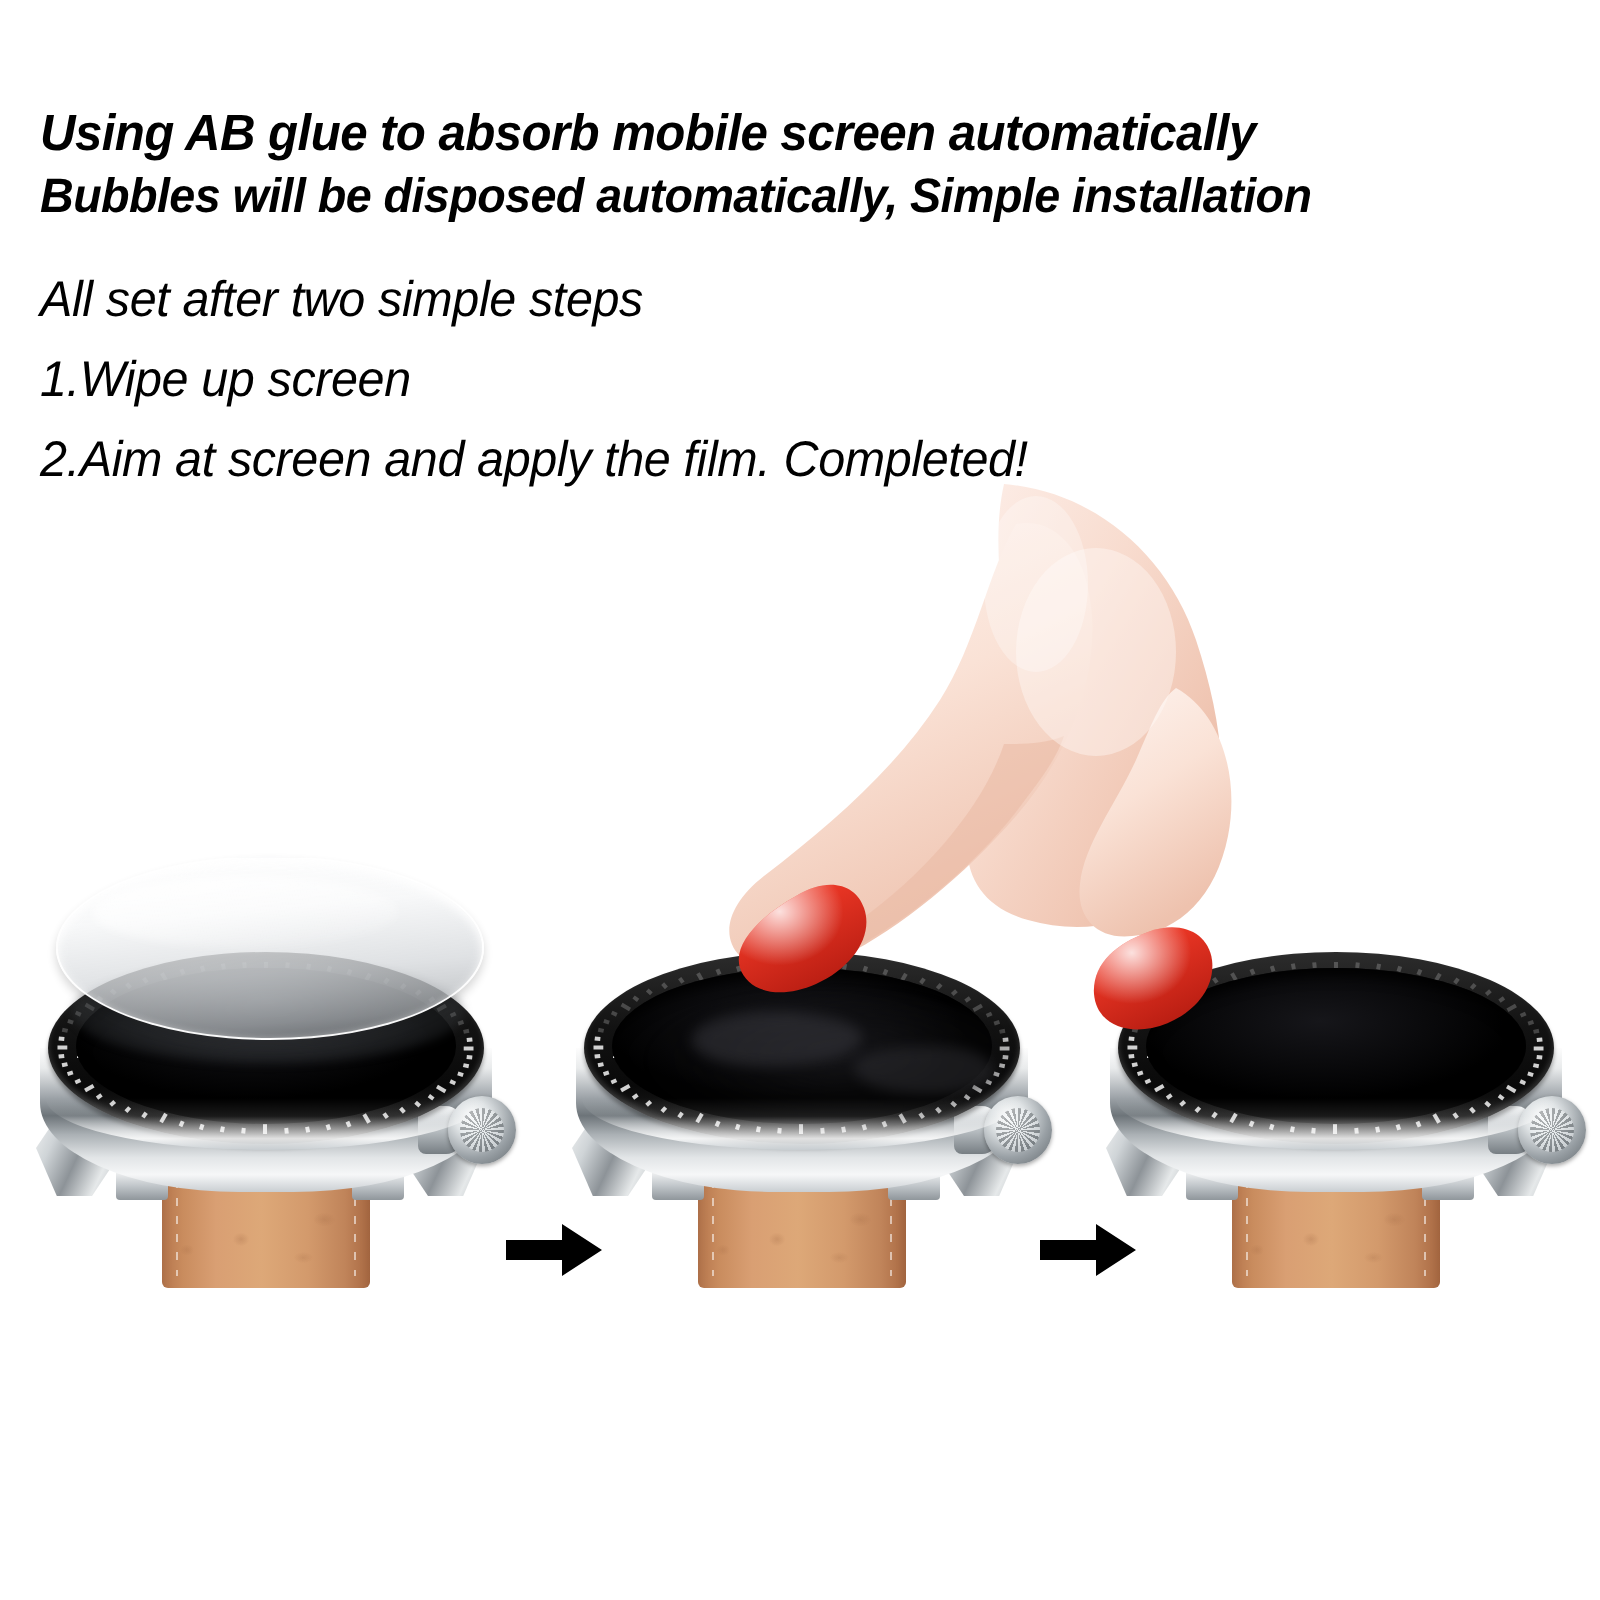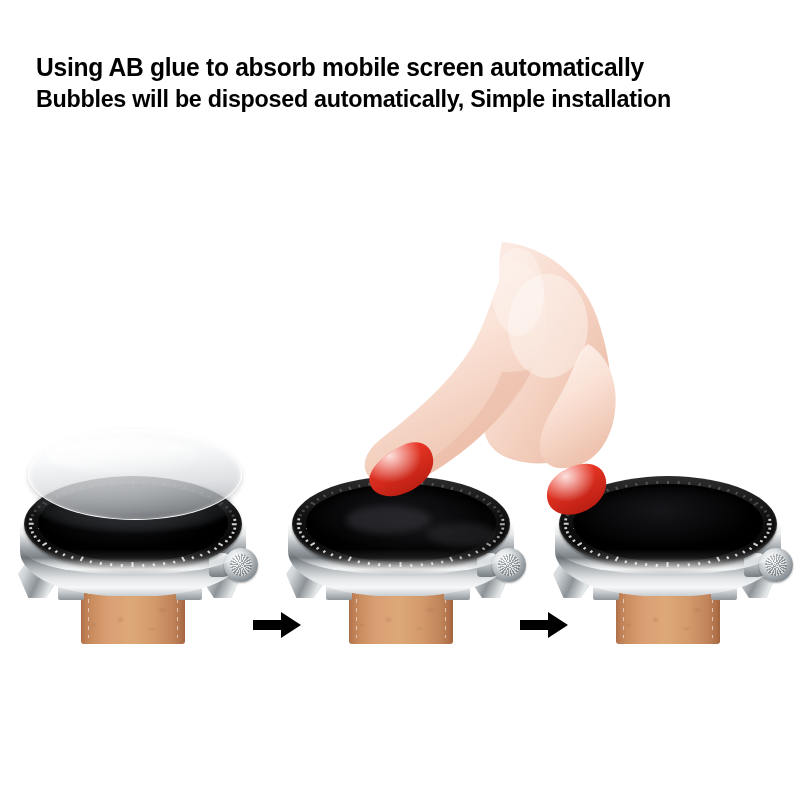--- a/index.html
+++ b/index.html
@@ -13,23 +13,24 @@
     height: 800px;
     background: #ffffff;
     overflow: hidden;
     font-family: "Liberation Sans", sans-serif;
     -webkit-font-smoothing: antialiased;
   }
 
   
   .text-block {
     position: absolute;
-    left: 36px;
+    left: 20px;
     top: 52px;
     width: 760px;
+    font-style: italic;
   }
   .headline {
     color: #000000;
     font-weight: bold;
     font-size: 25.5px;
     line-height: 31px;
     letter-spacing: -0.3px;
     white-space: nowrap;
     transform: scaleX(0.965);
     transform-origin: left center;
@@ -383,20 +384,25 @@
 </style>
 </head>
 <body>
 
 <div id="page">
 
   <div class="text-block">
     <div class="headline l1">Using AB glue to absorb mobile screen automatically</div>
     <div class="headline l2">Bubbles will be disposed automatically, Simple installation</div>
 
+    <div class="body-lines">
+      <div class="body-line">All set after two simple steps</div>
+      <div class="body-line">1.Wipe up screen</div>
+      <div class="body-line">2.Aim at screen and apply the film. Completed!</div>
+    </div>
   </div>
 
   <div class="scene">
 
     <div class="watch-unit u1">
       <div class="strap">
         <div class="strap-grain"></div>
       </div>
       <div class="caseback"></div>
       <div class="lug left"></div>

